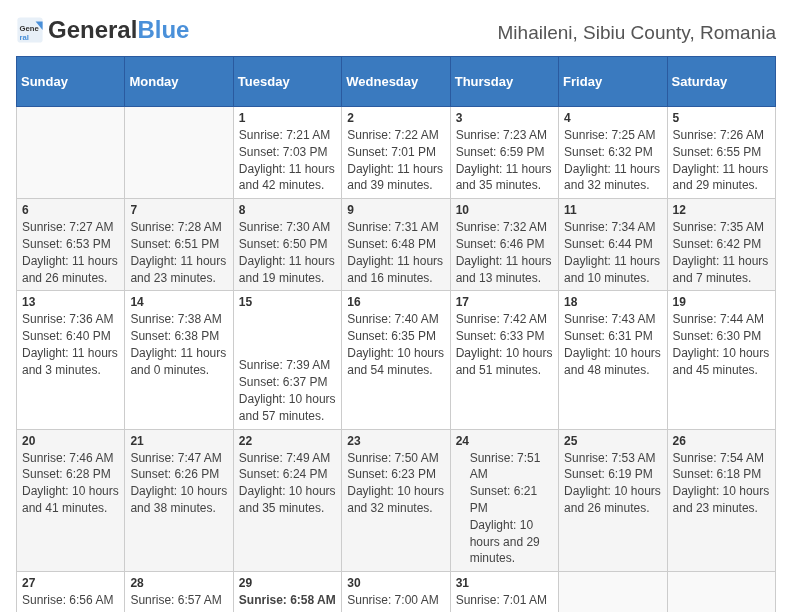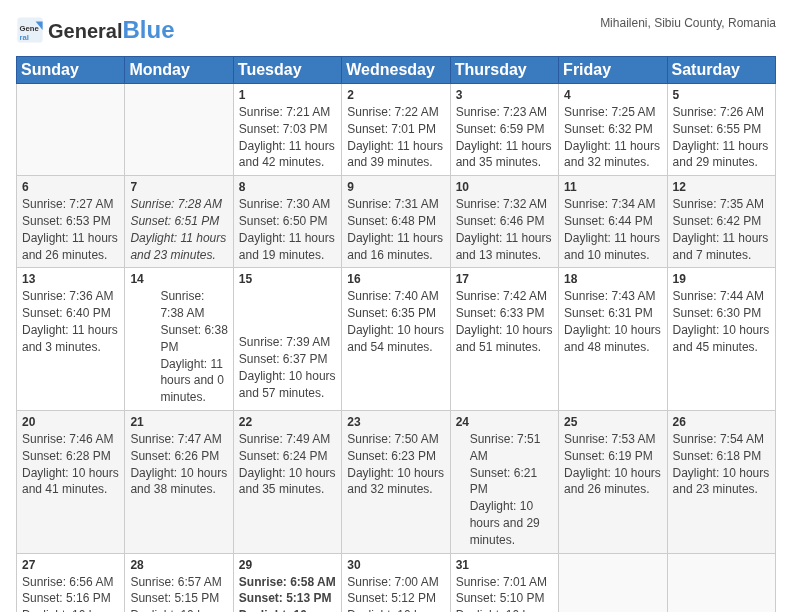--- a/index.html
+++ b/index.html
@@ -6,30 +6,30 @@
     body {
       font-family: Arial, sans-serif;
       background: #fff;
       width: 792px;
       min-height: 612px;
       padding: 16px;
     }
     .header {
       display: flex;
       justify-content: space-between;
-      align-items: flex-start;
+      align-items: flex-end;
       margin-bottom: 12px;
     }
     .logo {
       display: flex;
       align-items: center;
       gap: 4px;
     }
     .logo-text-general {
-      font-size: 20px;
+      font-size: 24px;
       font-weight: bold;
       color: #333;
     }
     .logo-text-blue {
       font-size: 24px;
       font-weight: bold;
       color: #4a90d9;
     }
     .logo-icon {
       width: 28px;
@@ -37,34 +37,34 @@
     }
     .title-block {
       text-align: right;
     }
     .month-title {
       font-size: 36px;
       font-weight: bold;
       color: #333;
     }
     .location-title {
-      font-size: 12px;
+      font-size: 19px;
       color: #555;
     }
     table {
       width: 100%;
       border-collapse: collapse;
       table-layout: fixed;
     }
     thead tr th {
       background-color: #3a7abf;
       color: #fff;
-      font-size: 16px;
-      font-weight: bold;
-      padding: 4px 4px;
+      font-size: 13px;
+      font-weight: bold;
+      padding: 17px 4px;
       text-align: left;
       border: 1px solid #2a5a9f;
     }
     tbody tr td {
       border: 1px solid #ccc;
       vertical-align: top;
       padding: 4px 5px;
       font-size: 10.5px;
       color: #333;
       height: 80px;
@@ -161,21 +161,21 @@
       </tr>
       <tr>
         <td>
           <span class="day-number">6</span>
           <div class="cell-content" style="white-space: pre-line;">Sunrise: 7:27 AM
 Sunset: 6:53 PM
 Daylight: 11 hours and 26 minutes.</div>
         </td>
         <td>
           <span class="day-number">7</span>
-          <div class="cell-content" style="white-space: pre-line; font-style: italic;">Sunrise: 7:28 AM
+          <div class="cell-content" style="white-space: pre-line;">Sunrise: 7:28 AM
 Sunset: 6:51 PM
 Daylight: 11 hours and 23 minutes.</div>
         </td>
         <td>
           <span class="day-number">8</span>
           <div class="cell-content" style="white-space: pre-line;">Sunrise: 7:30 AM
 Sunset: 6:50 PM
 Daylight: 11 hours and 19 minutes.</div>
         </td>
         <td>
@@ -205,21 +205,21 @@
       </tr>
       <tr>
         <td>
           <span class="day-number">13</span>
           <div class="cell-content" style="white-space: pre-line;">Sunrise: 7:36 AM
 Sunset: 6:40 PM
 Daylight: 11 hours and 3 minutes.</div>
         </td>
         <td>
           <span class="day-number">14</span>
-          <div class="cell-content" style="white-space: pre-line; margin-left: 30px;">Sunrise: 7:38 AM
+          <div class="cell-content" style="white-space: pre-line;">Sunrise: 7:38 AM
 Sunset: 6:38 PM
 Daylight: 11 hours and 0 minutes.</div>
         </td>
         <td>
           <span class="day-number">15</span>
           <div class="cell-content" style="white-space: pre-line; margin-top: 48px;">Sunrise: 7:39 AM
 Sunset: 6:37 PM
 Daylight: 10 hours and 57 minutes.</div>
         </td>
         <td>

